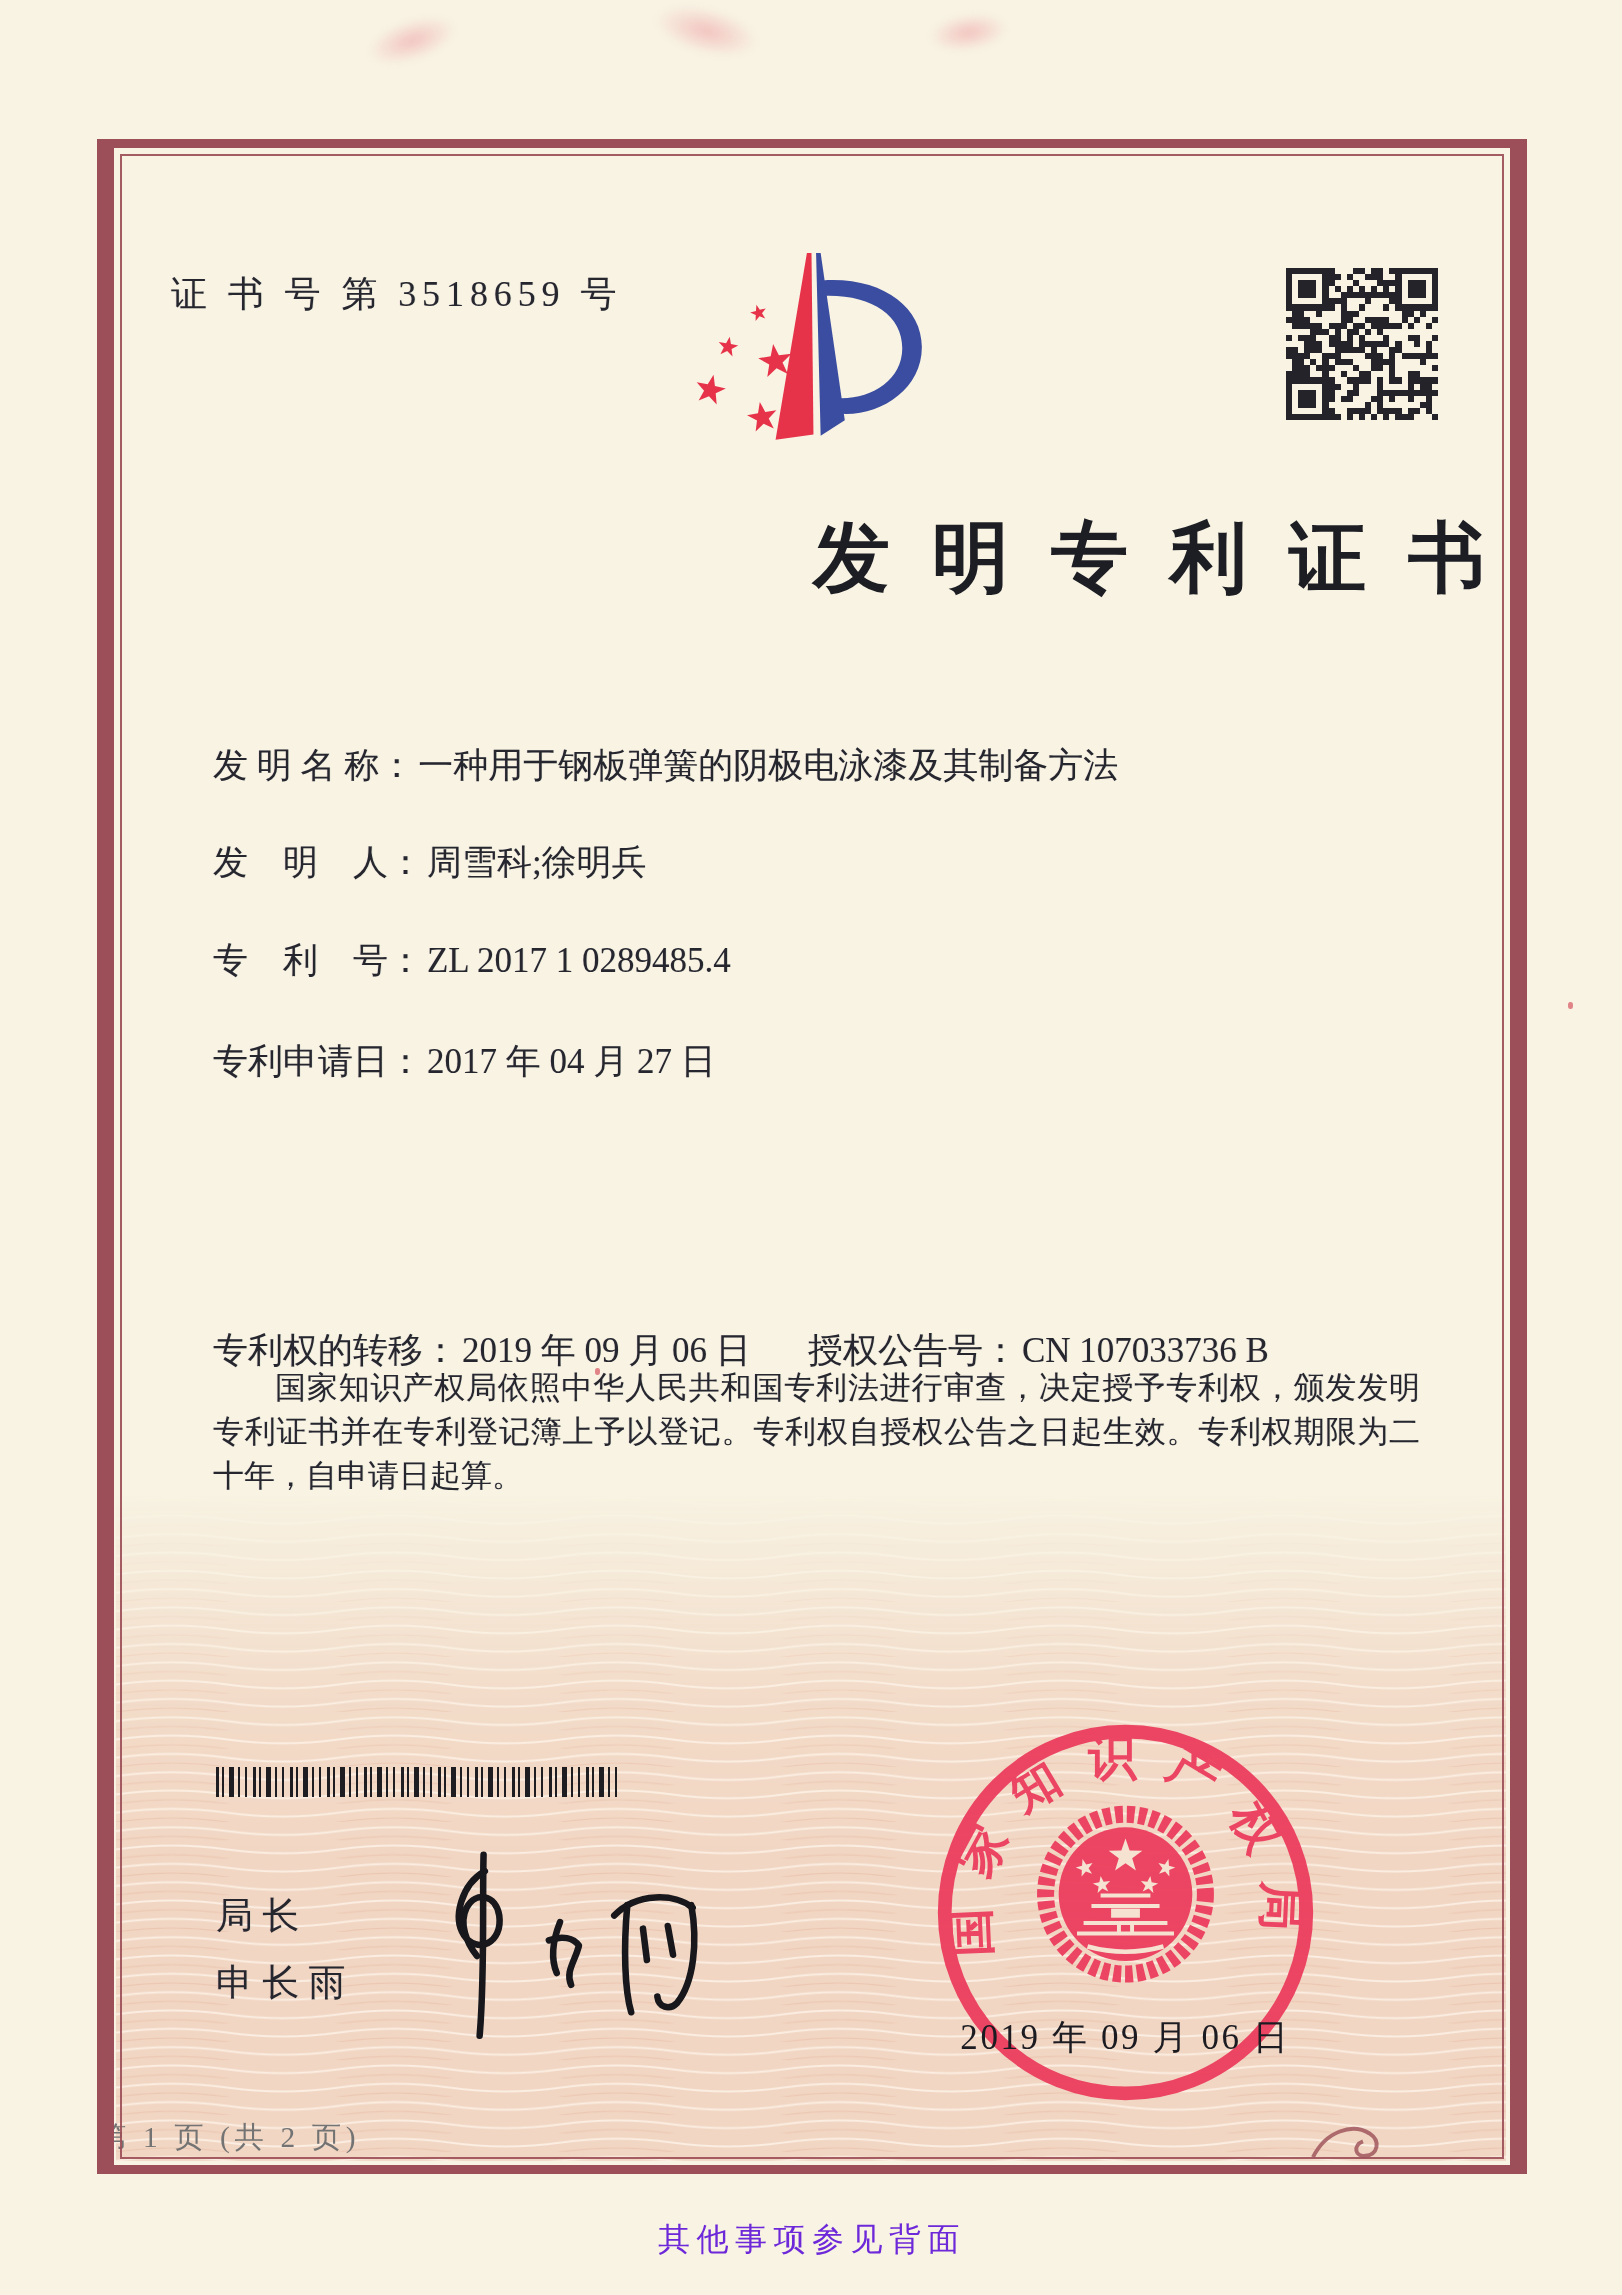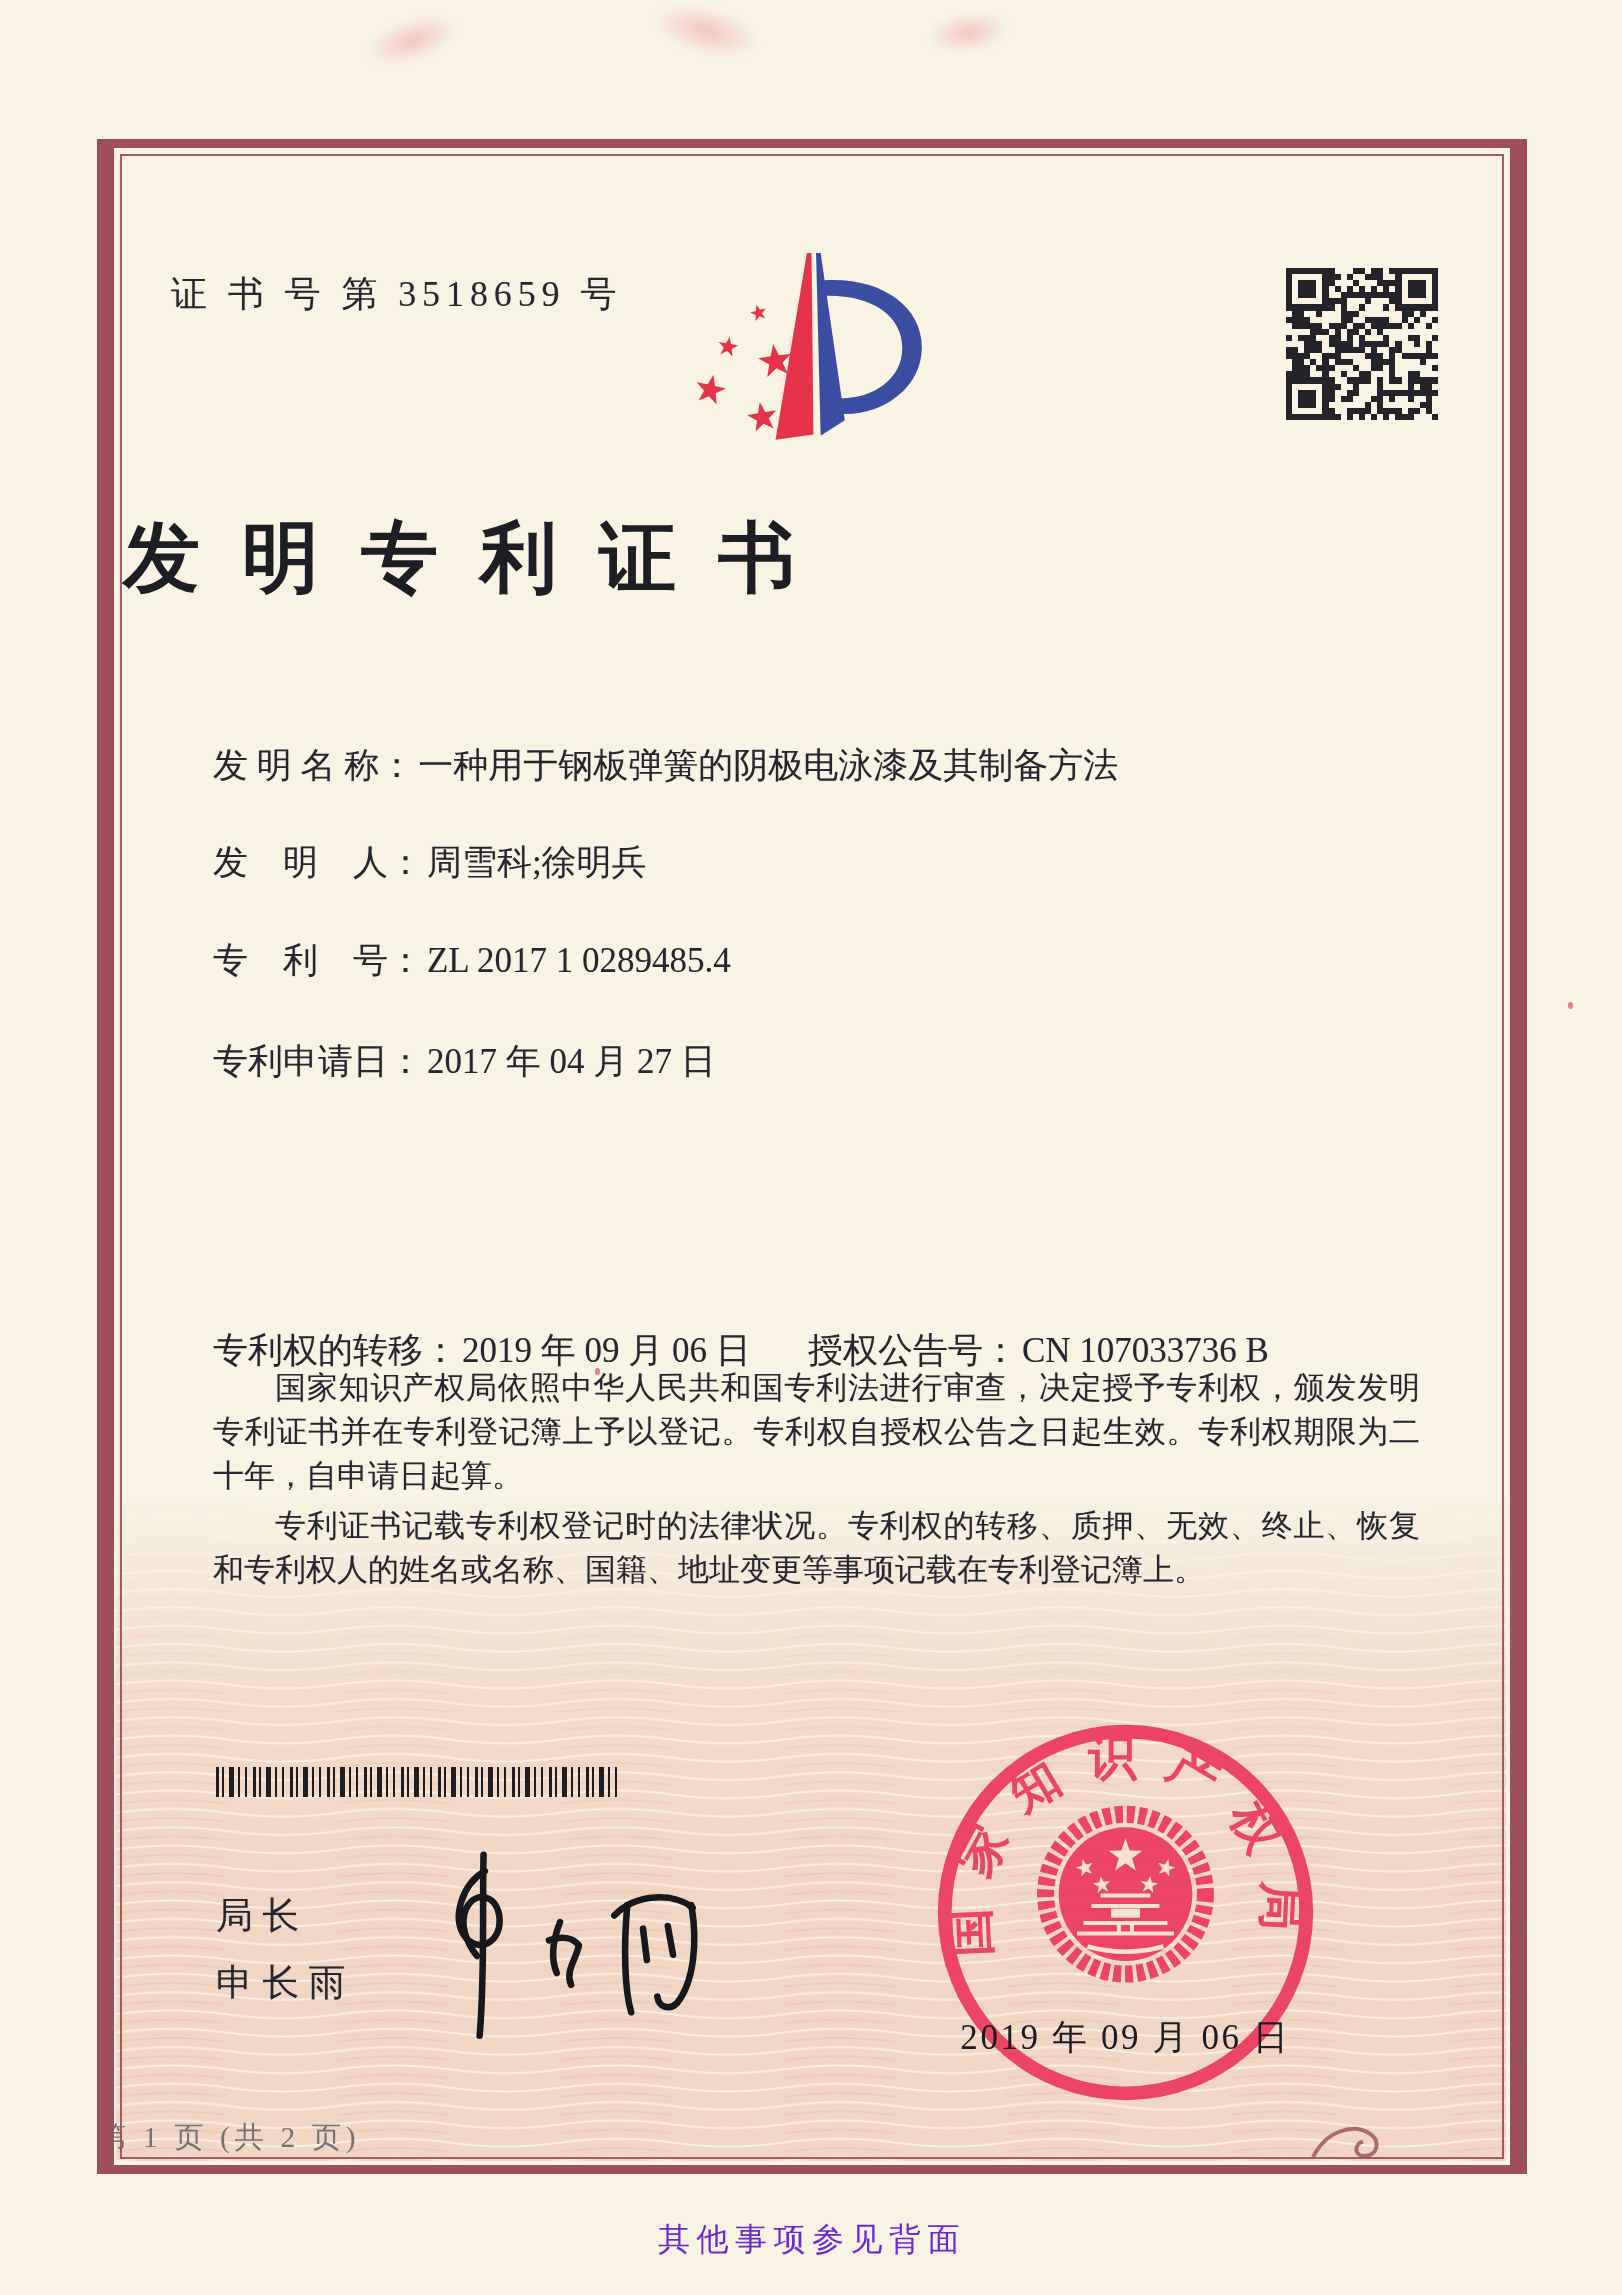--- a/index.html
+++ b/index.html
@@ -19,21 +19,21 @@
 
   
   .frame{position:absolute;left:97px;top:139px;width:1430px;height:2035px;
     border:9.2px solid var(--border);border-left-width:17px;border-right-width:17px;z-index:4;pointer-events:none;}
   .frame-inner{position:absolute;inset:5.9px;border:2.6px solid rgba(156,79,88,.92);}
 
   .abs{position:absolute;}
   .txt{color:var(--ink);text-shadow:0.7px 0 0 rgba(20,120,90,.10),-0.7px 0 0 rgba(150,40,150,.10);}
 
   .cert-no{left:171px;top:270px;font-size:36px;letter-spacing:5.9px;z-index:2;}
-  .title{left:97px;top:507px;width:1430px;text-align:left;font-size:77px;font-weight:bold;
+  .title{left:97px;top:507px;width:1430px;text-align:right;font-size:77px;font-weight:bold;
     letter-spacing:42px;text-indent:26px;color:#1d1d24;z-index:2;}
 
   .row{left:213px;width:1207px;font-size:35px;z-index:2;white-space:nowrap;margin-top:32px;}
   .row .val{margin-left:3.9px;}
   .grant2{position:absolute;left:595px;top:0;}
 
   .paras{left:213px;top:1366px;width:1207px;font-size:31px;line-height:44px;
     text-align:justify;z-index:2;}
   .paras p{text-indent:2em;word-break:break-all;}
   .paras p + p{margin-top:5.9px;}
@@ -762,21 +762,20 @@
   </div>
   <div class="abs txt row" style="top:1295px">
     <span>专利权的转移：</span><span class="val">2019 年 09 月 06 日</span>
     <span class="grant2">
       <span>授权公告号：</span><span class="val">CN 107033736 B</span>
     </span>
   </div>
 
   <div class="abs txt paras">
     <p>国家知识产权局依照中华人民共和国专利法进行审查，决定授予专利权，颁发发明专利证书并在专利登记簿上予以登记。专利权自授权公告之日起生效。专利权期限为二十年，自申请日起算。</p>
-    <p>专利证书记载专利权登记时的法律状况。专利权的转移、质押、无效、终止、恢复和专利权人的姓名或名称、国籍、地址变更等事项记载在专利登记簿上。</p>
   </div>
 
   <div class="abs barcode"></div>
 
   <div class="abs txt signer" style="top:1891px">局长</div>
   <div class="abs txt signer" style="top:1958px">申长雨</div>
 
   <svg class="abs signature" width="308" height="196" viewBox="0 0 470 300">
     <g fill="none" stroke="#17171c" stroke-width="10" stroke-linecap="round" stroke-linejoin="round">
       <path d="M120,40 C85,60 70,110 88,138 C108,168 148,150 142,108 C137,76 106,70 92,96 C80,120 92,150 108,170"></path>

